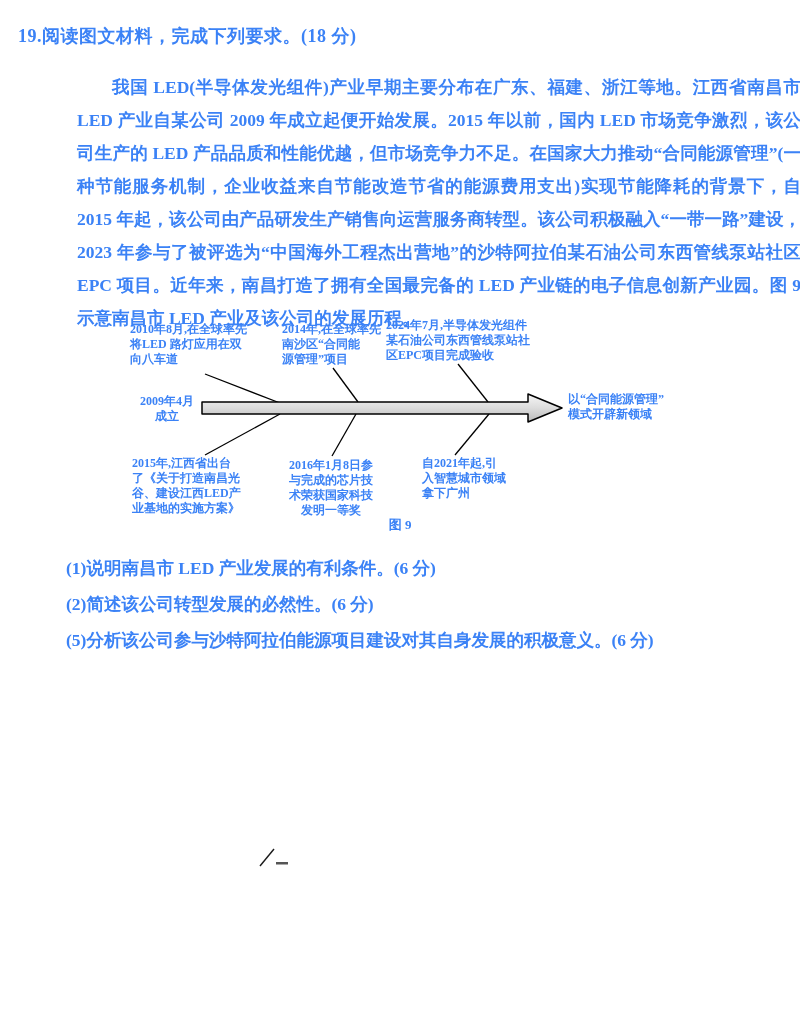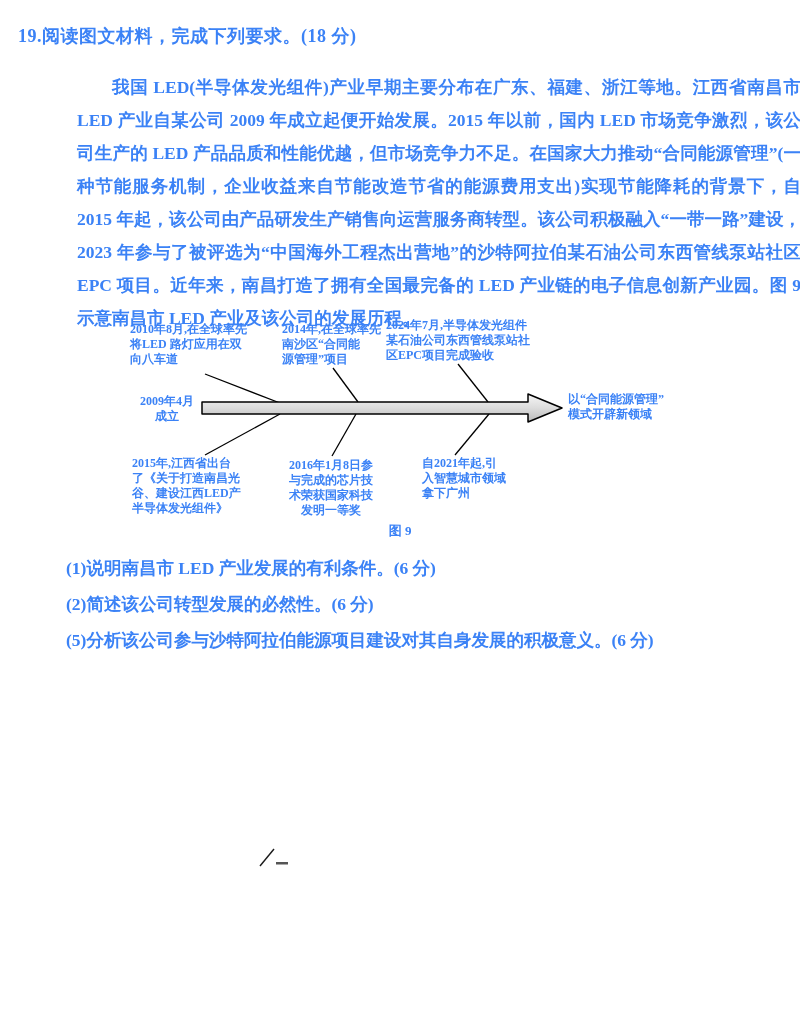--- a/index.html
+++ b/index.html
@@ -49,21 +49,20 @@
   }
   .ev.center { text-align: center; }
   .caption {
     position: absolute;
     left: 270px;
     top: 198px;
     width: 80px;
     text-align: center;
     font-size: 13px;
     font-weight: bold;
-    margin-top: 6px;
   }
   .subq {
     position: absolute;
     left: 50px;
     width: 736px;
     margin: 16px;
     font-size: 17.5px;
     font-weight: 600;
     line-height: 24px;
   }
@@ -120,21 +119,21 @@
 区EPC项目完成验收</div>
 
     <div class="ev center" style="left:44px; top:76px; width:66px;text-align:center;">2009年4月
 成立</div>
     <div class="ev" style="left:478px; top:74px; width:140px;">以“合同能源管理”
 模式开辟新领域</div>
 
     <div class="ev" style="left:42px; top:138px; width:132px;">2015年,江西省出台
 了《关于打造南昌光
 谷、建设江西LED产
-半导体发光组件》</div>
+业基地的实施方案》</div>
     <div class="ev" style="left:188px; top:140px; width:106px;text-align:center;">2016年1月8日参
 与完成的芯片技
 术荣获国家科技
 发明一等奖</div>
     <div class="ev" style="left:332px; top:138px; width:104px;">自2021年起,引
 入智慧城市领域
 拿下广州</div>
 
     <div class="caption">图 9</div>
   </div>

